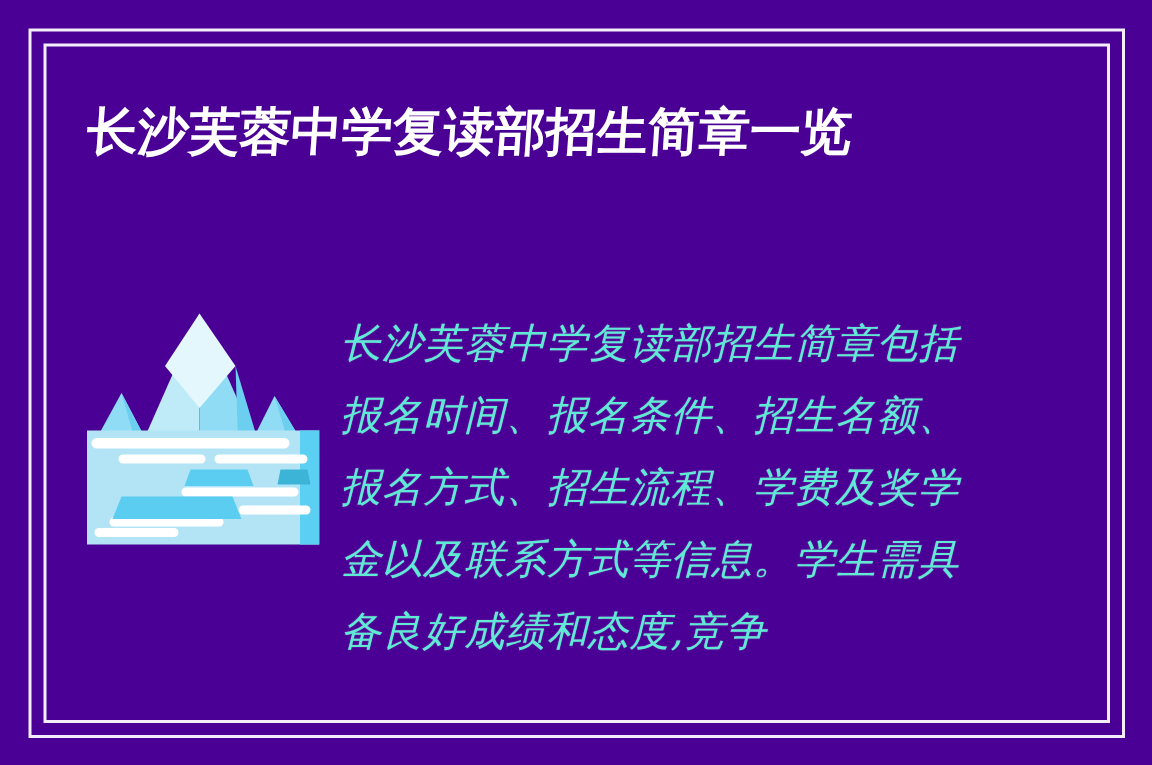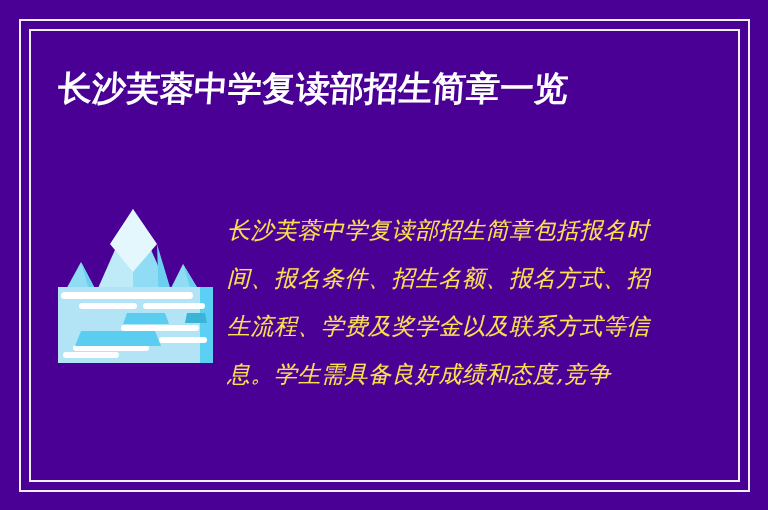--- a/index.html
+++ b/index.html
@@ -73,23 +73,23 @@
   }
 
   
   .body-copy {
     position: absolute;
     left: 227px;
     top: 206px;
     width: 424px;
     height: 282px;
     overflow: hidden;
-    color: #fde047;
+    color: #5eead4;
     font-family: "DejaVu Serif", "Liberation Serif", serif;
-    font-size: 23px;
+    font-size: 27px;
     line-height: 48px;
     letter-spacing: 0.5px;
     font-style: italic;
     word-break: break-all;
     text-shadow: 0 0 1px rgba(255,255,255,0.35);
   }
 </style>
 </head>
 <body>
 

